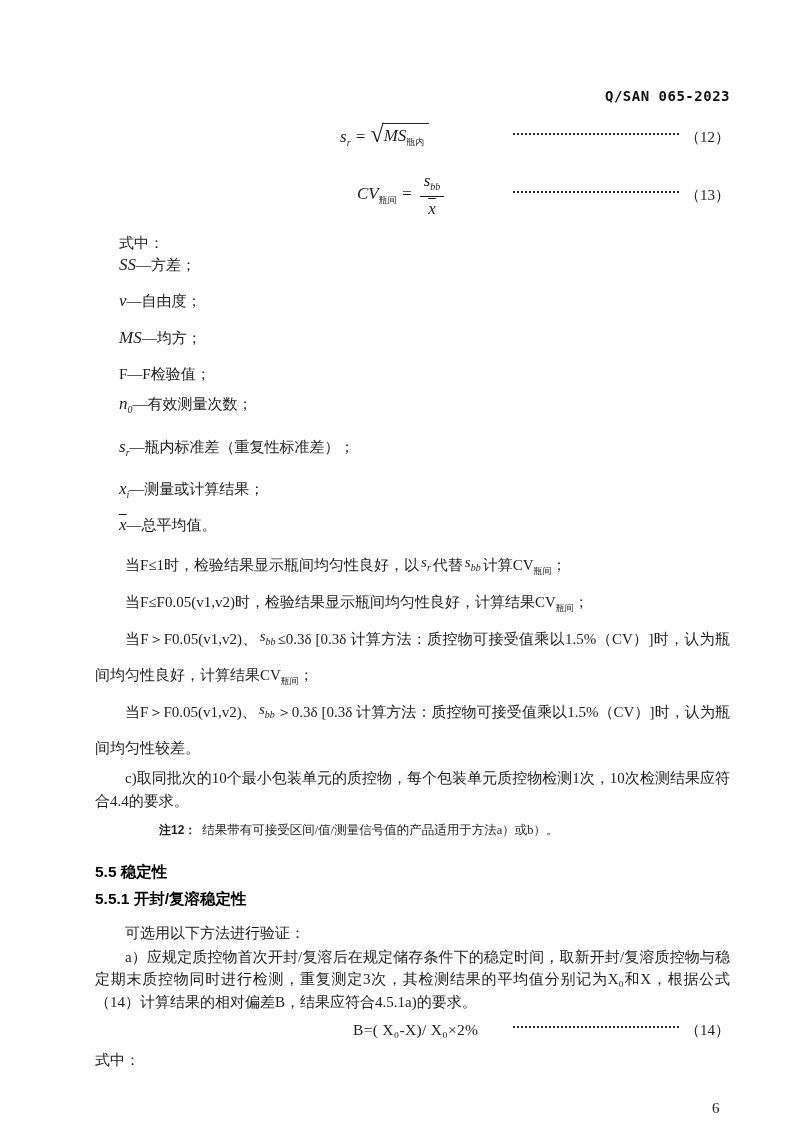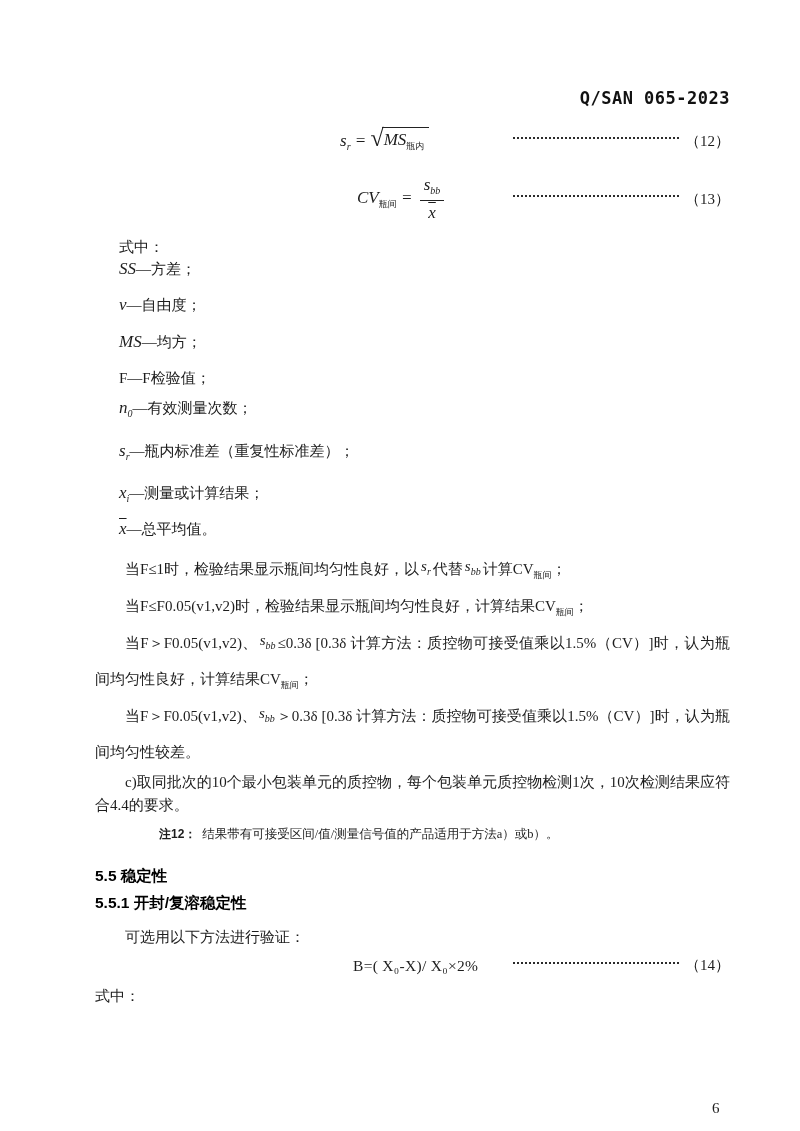--- a/index.html
+++ b/index.html
@@ -10,21 +10,21 @@
     -webkit-font-smoothing:antialiased;
   }
   .page {
     position:relative; box-sizing:border-box;
     width:800px; height:1131px; overflow:hidden;
     padding:88px 70px 0 95px;
     background:#fff;
   }
   
   .doc-header { text-align:right; font-family:"DejaVu Sans Mono",monospace;
-    font-size:17px; font-weight:600; letter-spacing:.5px; color:#111; }
+    font-size:14px; font-weight:600; letter-spacing:.5px; color:#111; }
 
   
   .formula-row { display:flex; align-items:center; }
   .f12-row { margin-top:12px; height:42px; }
   .f13-row { margin-top:8px; height:58px; }
   .f14-row { margin-top:4px; height:26px; font-size:15px; }
   .formula { font-size:17px; font-style:italic; white-space:nowrap; }
   .f12-row .formula { margin-left:245px; }
   .f13-row .formula { margin-left:262px; }
   .f14-expr { margin-left:258px; font-size:15.5px; letter-spacing:.3px; }
@@ -140,20 +140,21 @@
     <div class="note">
       <span class="note-label">注12：</span>
       <span>结果带有可接受区间/值/测量信号值的产品适用于方法a）或b）。</span>
     </div>
   </div>
 
   <div class="heading h55">5.5 稳定性</div>
   <div class="heading h551">5.5.1 开封/复溶稳定性</div>
 
   <p class="body-par stab-intro">可选用以下方法进行验证：</p>
+  <p class="body-par stab-a">a）应规定质控物首次开封/复溶后在规定储存条件下的稳定时间，取新开封/复溶质控物与稳定期末质控物同时进行检测，重复测定3次，其检测结果的平均值分别记为X₀和X，根据公式（14）计算结果的相对偏差B，结果应符合4.5.1a)的要求。</p>
 
   <div class="formula-row f14-row">
     <span class="f14-expr">B=( X₀-X)/ X₀×2%</span>
     <span class="leader"></span>
     <span class="eqnum">（14）</span>
   </div>
 
   <div class="where where2">式中：</div>
 
   <div class="page-number">6</div>

